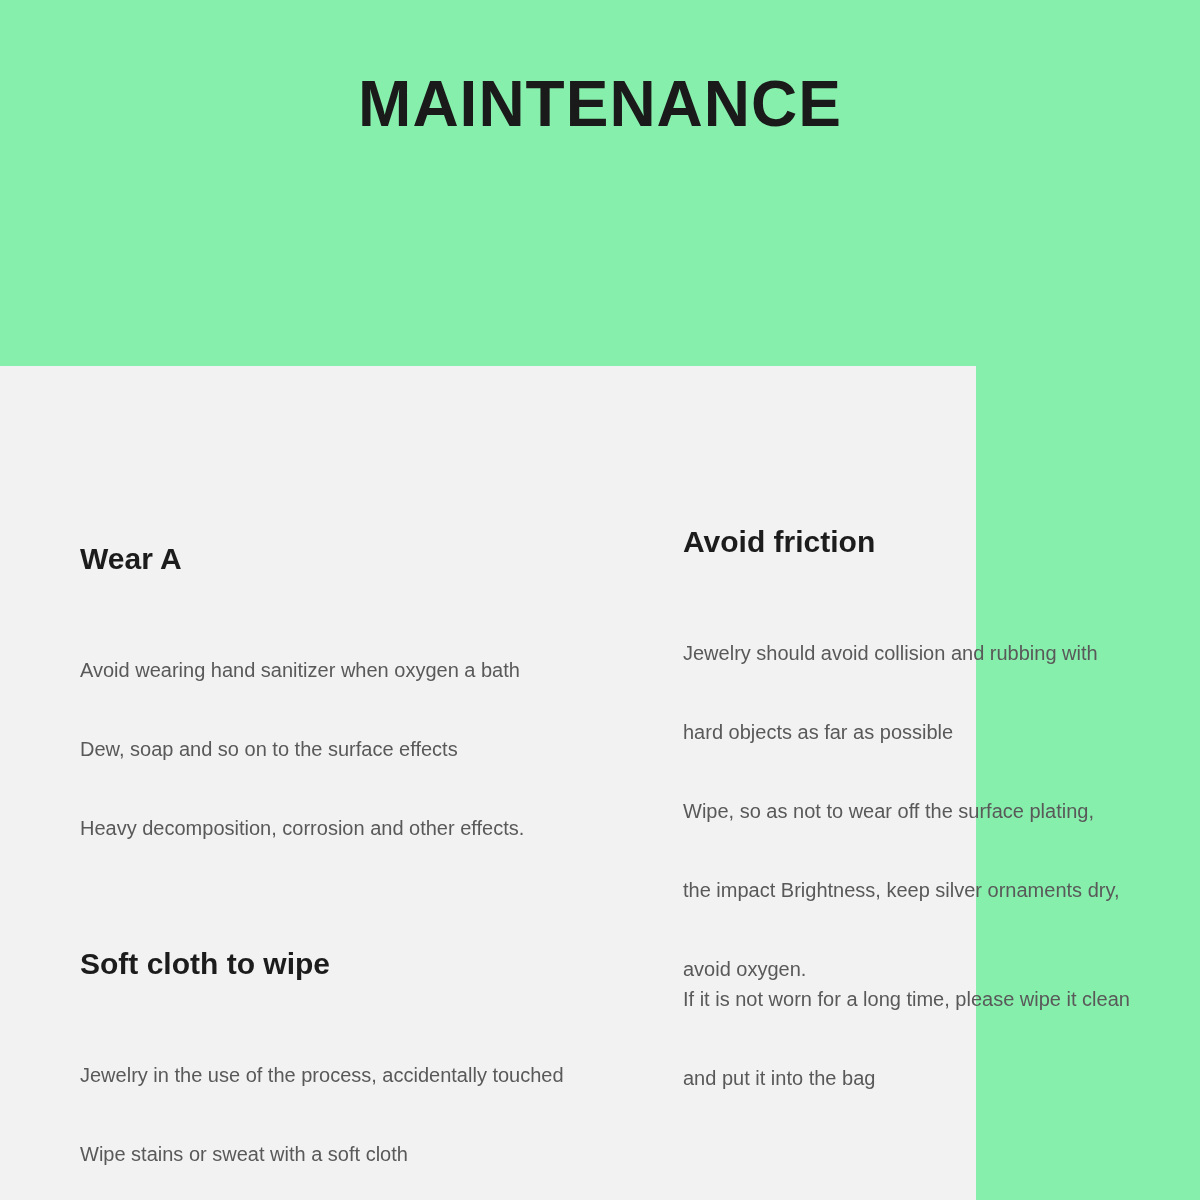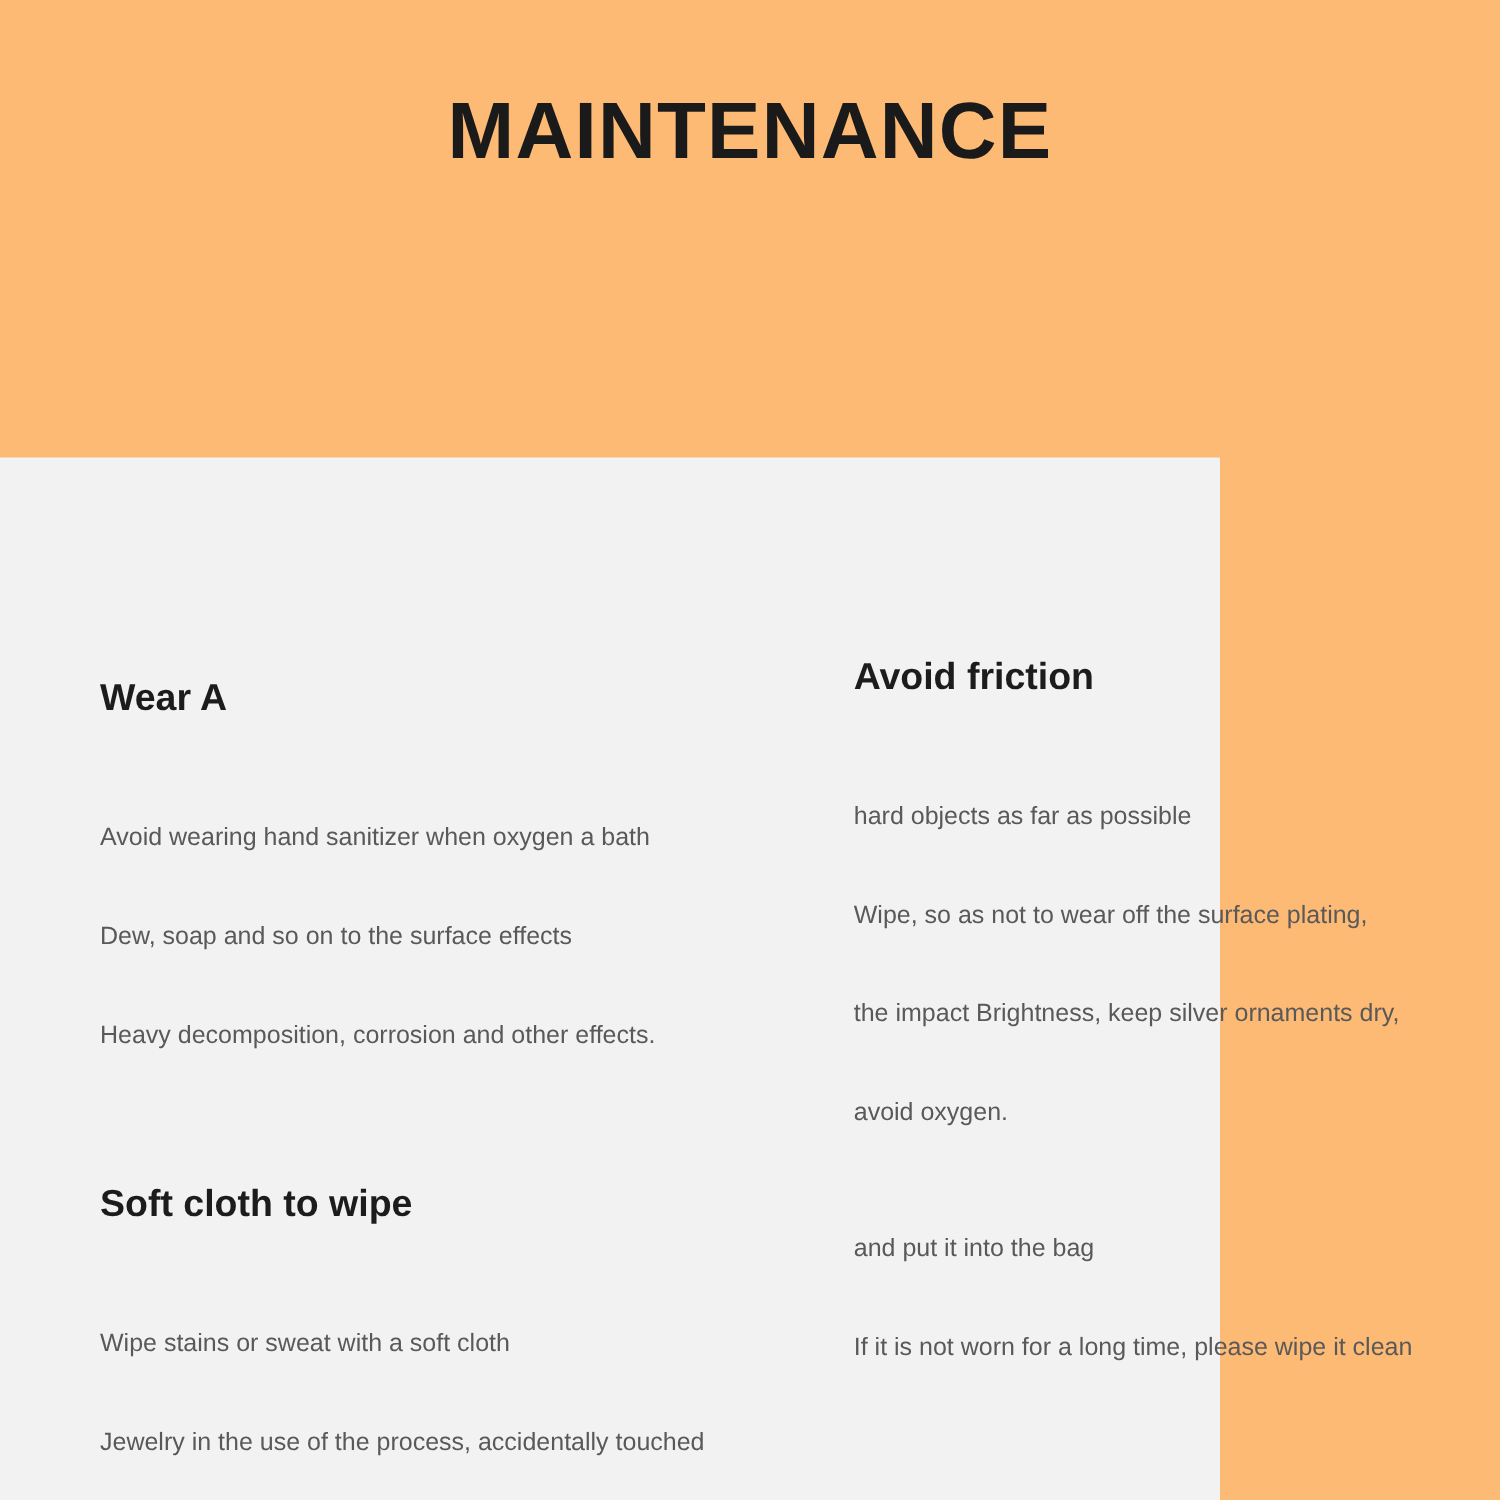--- a/index.html
+++ b/index.html
@@ -5,21 +5,21 @@
   * { margin: 0; padding: 0; box-sizing: border-box; }
   html, body { width: 1200px; }
   body {
     font-family: "Liberation Sans", "DejaVu Sans", sans-serif;
     background: #ffffff;
   }
   .page {
     position: relative;
     width: 1200px;
     height: 1200px;
-    background: #fdba74;
+    background: #86efac;
     overflow: hidden;
   }
   .title {
     position: absolute;
     top: 72px;
     left: 0;
     width: 1200px;
     text-align: center;
     font-size: 64px;
     line-height: 64px;
@@ -68,34 +68,35 @@
 
     <div class="card card-tl">
       <h2>Wear A</h2>
       <p>Avoid wearing hand sanitizer when oxygen a bath</p>
       <p>Dew, soap and so on to the surface effects</p>
       <p>Heavy decomposition, corrosion and other effects.</p>
     </div>
 
     <div class="card card-tr">
       <h2>Avoid friction</h2>
+      <p>Jewelry should avoid collision and rubbing with</p>
       <p>hard objects as far as possible</p>
       <p>Wipe, so as not to wear off the surface plating,</p>
       <p>the impact Brightness, keep silver ornaments dry,</p>
       <p>avoid oxygen.</p>
     </div>
 
     <div class="card card-bl">
       <h2>Soft cloth to wipe</h2>
+      <p>Jewelry in the use of the process, accidentally touched</p>
       <p>Wipe stains or sweat with a soft cloth</p>
-      <p>Jewelry in the use of the process, accidentally touched</p>
       
     </div>
 
     <div class="card card-br">
+      <p>If it is not worn for a long time, please wipe it clean</p>
       <p>and put it into the bag</p>
-      <p>If it is not worn for a long time, please wipe it clean</p>
       
       
     </div>
 
   </section>
 </div>
 
 </body></html>

